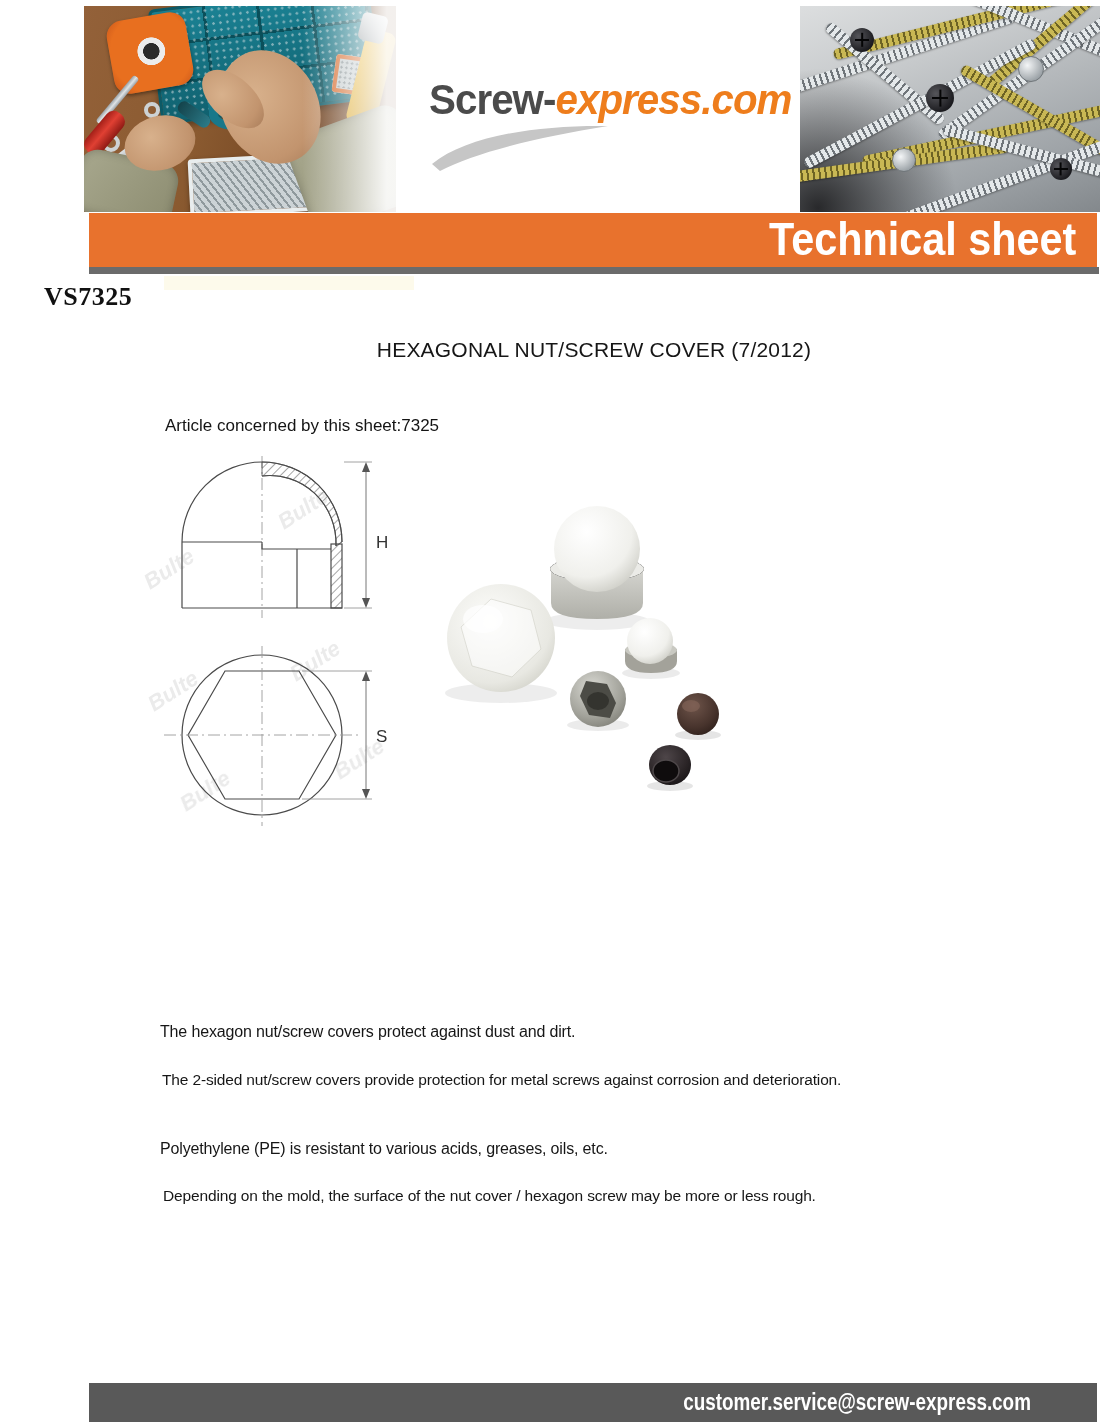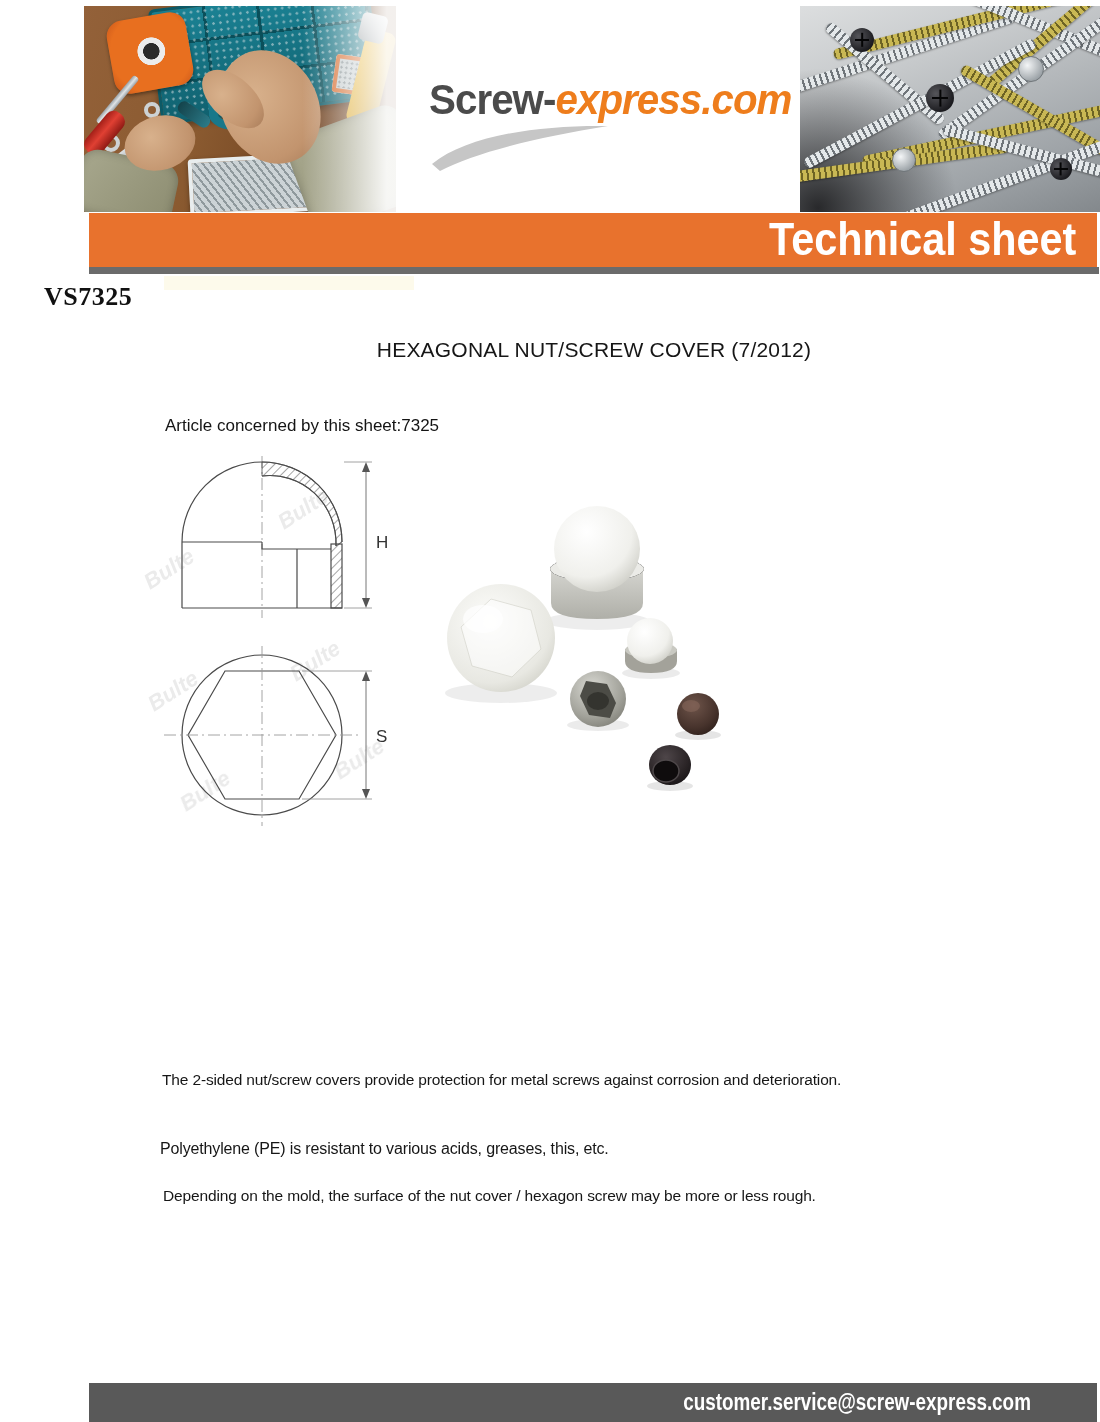--- a/index.html
+++ b/index.html
@@ -282,21 +282,22 @@
       <circle cx="259" cy="229" r="21" fill="url(#gBrown)"></circle>
       <ellipse cx="252" cy="221" rx="9" ry="6" fill="#8a6a5c" opacity=".55"></ellipse>
 
       <ellipse cx="231" cy="301" rx="23" ry="5" fill="#000" opacity=".1"></ellipse>
       <ellipse cx="231" cy="280" rx="21" ry="20" fill="url(#gBlack)"></ellipse>
       <ellipse cx="227" cy="286" rx="13" ry="11" fill="#0f0c0d"></ellipse>
       <ellipse cx="227" cy="286" rx="13" ry="11" fill="none" stroke="#4e484a" stroke-width="1.5"></ellipse>
     </g>
   </svg>
 
+  <div class="para p2">The hexagon nut/screw covers protect against dust and dirt.</div>
   <div class="para p3">The 2-sided nut/screw covers provide protection for metal screws against corrosion and deterioration.</div>
-  <div class="para p4">Polyethylene (PE) is resistant to various acids, greases, this, etc.</div>
+  <div class="para p4">Polyethylene (PE) is resistant to various acids, greases, oils, etc.</div>
   <div class="para p5">Depending on the mold, the surface of the nut cover / hexagon screw may be more or less rough.</div>
 
   <div class="footer-bar">
     <span class="footer-email">customer.service@screw-express.com</span>
   </div>
 
 </div>
 
 </body></html>

